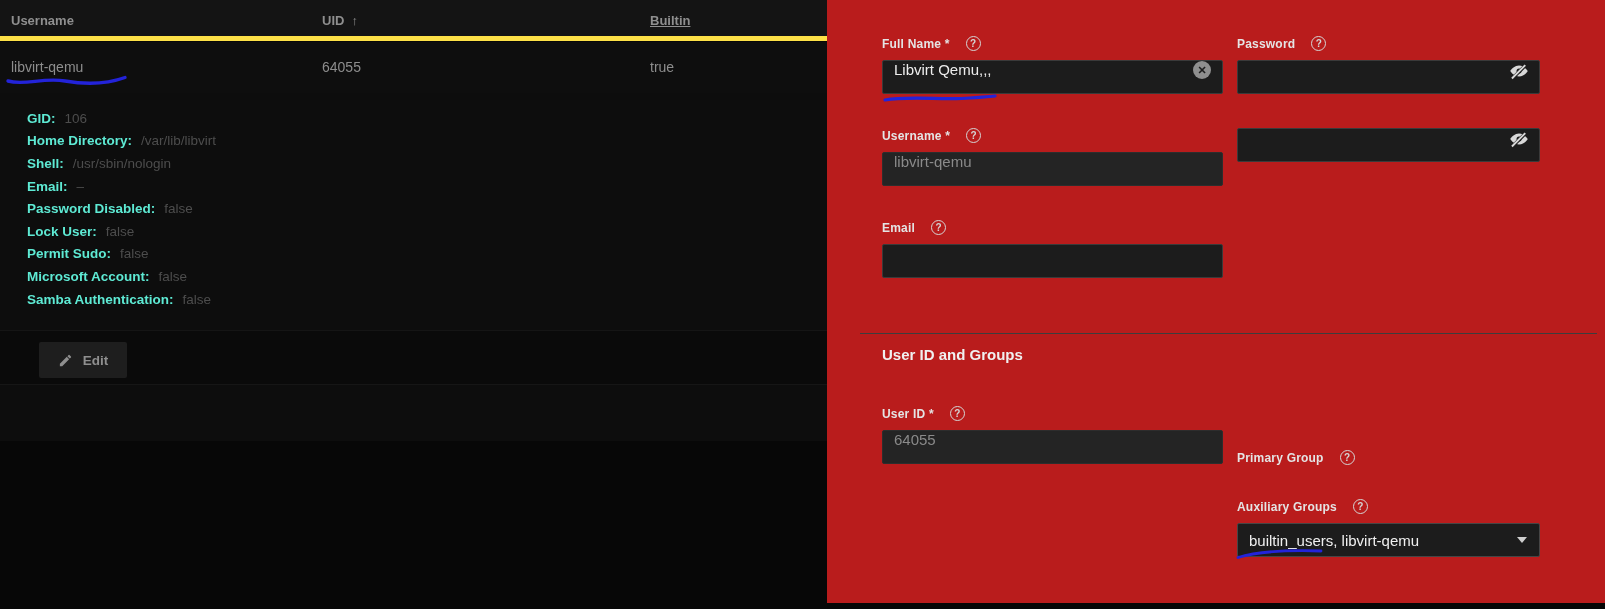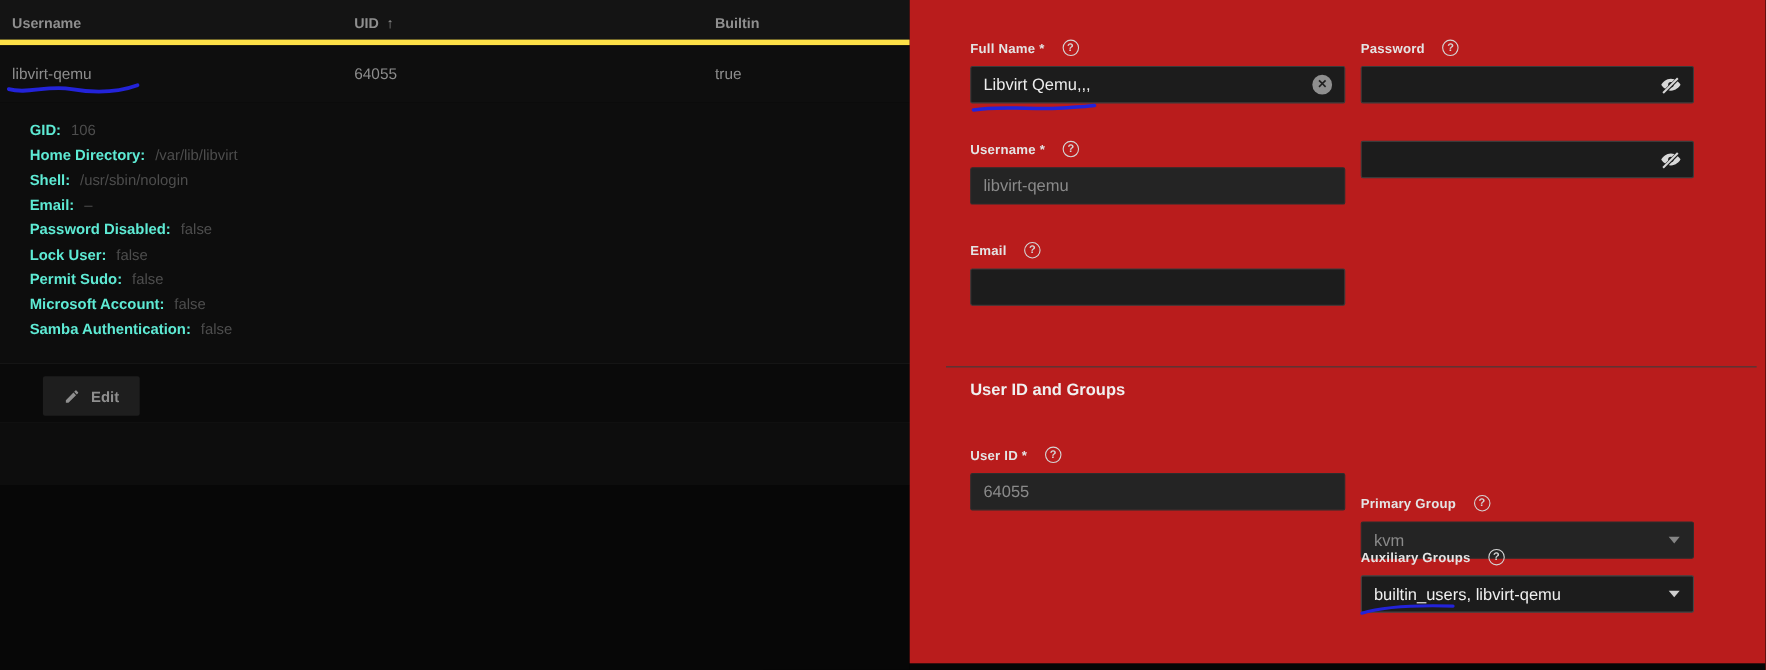--- a/index.html
+++ b/index.html
@@ -5,21 +5,21 @@
   * { margin:0; padding:0; box-sizing:border-box; }
   body { background:#060606; font-family:"Liberation Sans", sans-serif; }
   .page { position:relative; width:1605px; height:609px; background:#060606; overflow:hidden; }
 
   
   .left-panel { position:absolute; left:0; top:0; width:827px; height:609px; background:#070707; }
   .thead { position:absolute; top:0; left:0; right:0; height:41px; background:#141414; border-bottom:5px solid #fde047; }
   .th { position:absolute; top:13px; font-size:13px; font-weight:700; color:#8f8f8f; }
   .th-username { left:11px; }
   .th-uid { left:322px; }
-  .th-builtin { left:650px; }
+  .th-builtin { left:650px;text-decoration:underline; }
   .sort-arrow { color:#8f8f8f; font-weight:400; font-size:13px; margin-left:7px; }
   .trow { position:absolute; top:42px; left:0; right:0; height:51px; background:#0e0e0e; cursor:pointer; }
   .td { position:absolute; top:17px; font-size:14px; color:#8d8d8d; }
   .td-username { left:11px; }
   .td-uid { left:322px; }
   .td-builtin { left:650px; }
 
   .details { position:absolute; top:93px; left:0; right:0; height:237px; background:#0d0d0d; padding-top:14px; }
   .dline { height:22.6px; padding-left:27px; display:flex; align-items:center; font-size:13.5px; white-space:pre; }
   .dlabel { color:#5eead4; font-weight:700; margin-right:9px; }
@@ -29,21 +29,21 @@
   .edit-btn { position:absolute; left:27px; top:11px; width:88px; height:36px; background:#1e1e1e; border:none; border-radius:2px; color:#8f8f8f; font-family:inherit; font-size:13.5px; font-weight:700; display:flex; align-items:center; justify-content:center; gap:10px; cursor:pointer;margin-left:12px; }
   .band2 { position:absolute; top:385px; left:0; right:0; height:56px; background:#0d0d0d; }
 
   
   .right-panel { position:absolute; left:827px; top:0; width:876px; height:603px; background:#b91c1c; }
   .field { position:absolute; }
   .flabel-row { display:flex; align-items:center; height:15px; margin-bottom:9px; }
   .flabel { font-size:12px; font-weight:700; color:#e4e4e4; letter-spacing:.2px; }
   .help { width:15px; height:15px; border:1.5px solid #d5d5d5; border-radius:50%; color:#d5d5d5; font-size:10px; font-weight:700; display:flex; align-items:center; justify-content:center; margin-left:16px; cursor:pointer; line-height:1; }
 
-  .inputbox { width:341px; height:34px; background:#1c1c1c; border:1px solid #3a3a3a; border-radius:2px; display:flex; align-items:center; }
+  .inputbox { width:341px; height:34px; background:#1c1c1c; border:1px solid #3a3a3a; border-radius:2px; display:flex; align-items:flex-start; }
   .inputbox input { flex:1; min-width:0; background:transparent; border:none; outline:none; color:#ededed; font-size:15px; font-family:inherit; padding:0 0 0 11px; }
   .inputbox.w2 { width:303px; }
   .inputbox.disabled { background:#242424; border-color:#2d2d2d; }
   .inputbox.disabled input { color:#8a8a8a; }
 
   .clear-btn { width:18px; height:18px; border-radius:50%; background:#8f8f8f; color:#1f1f1f; border:none; font-size:11px; font-weight:700; display:flex; align-items:center; justify-content:center; margin-right:11px; cursor:pointer; line-height:1; padding:0; }
   .eye-btn { background:none; border:none; padding:0; margin-right:10px; cursor:pointer; display:flex; align-items:center; }
 
   .selectbox { width:303px; height:34px; background:#1c1c1c; border:1px solid #454545; border-radius:2px; display:flex; align-items:center; justify-content:space-between; padding:0 12px 0 11px; cursor:pointer; }
   .selectbox .sel-text { font-size:15px; color:#f0f0f0; }
@@ -176,24 +176,20 @@
       <div class="inputbox disabled">
         <input type="text" disabled="" value="64055" style="">
       </div>
     </div>
 
     <div class="field" style="left:410px; top:406px;margin-top:44px;">
       <div class="flabel-row">
         <span class="flabel">Primary Group</span>
         <span class="help">?</span>
       </div>
-      <div class="selectbox disabled">
-        <span class="sel-text">kvm</span>
-        <span class="arrow-down"></span>
-      </div>
     </div>
 
     <div class="field" style="left:410px; top:499px;">
       <div class="flabel-row">
         <span class="flabel">Auxiliary Groups</span>
         <span class="help">?</span>
       </div>
       <div class="selectbox">
         <span class="sel-text">builtin_users, libvirt-qemu</span>
         <span class="arrow-down"></span>

